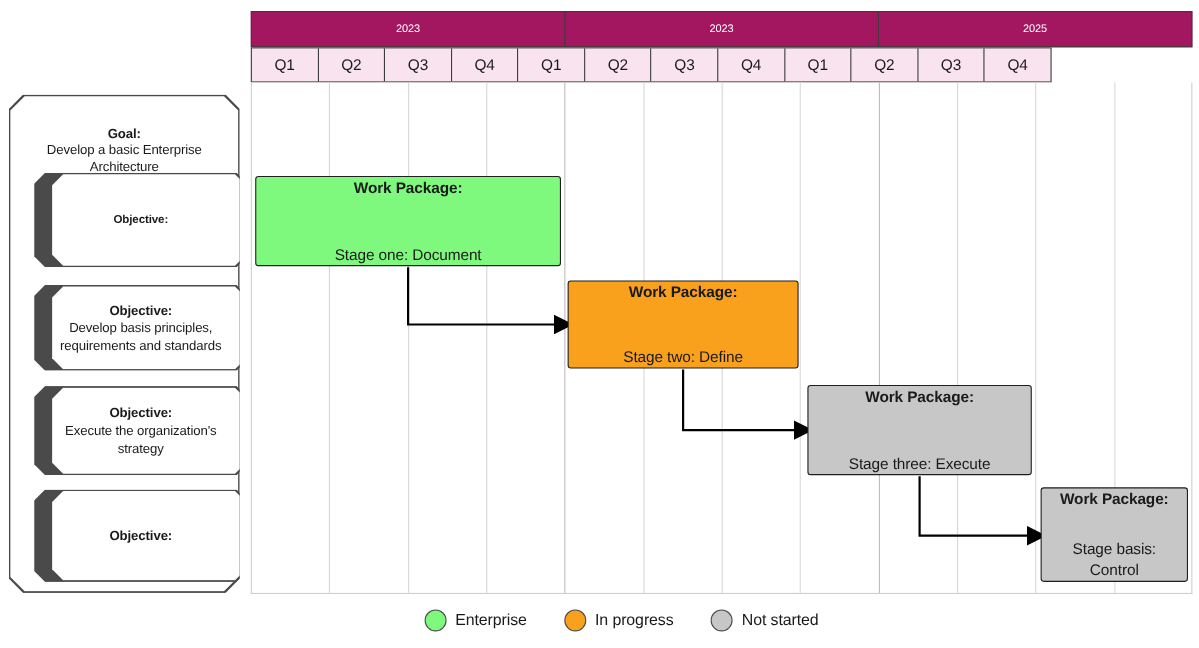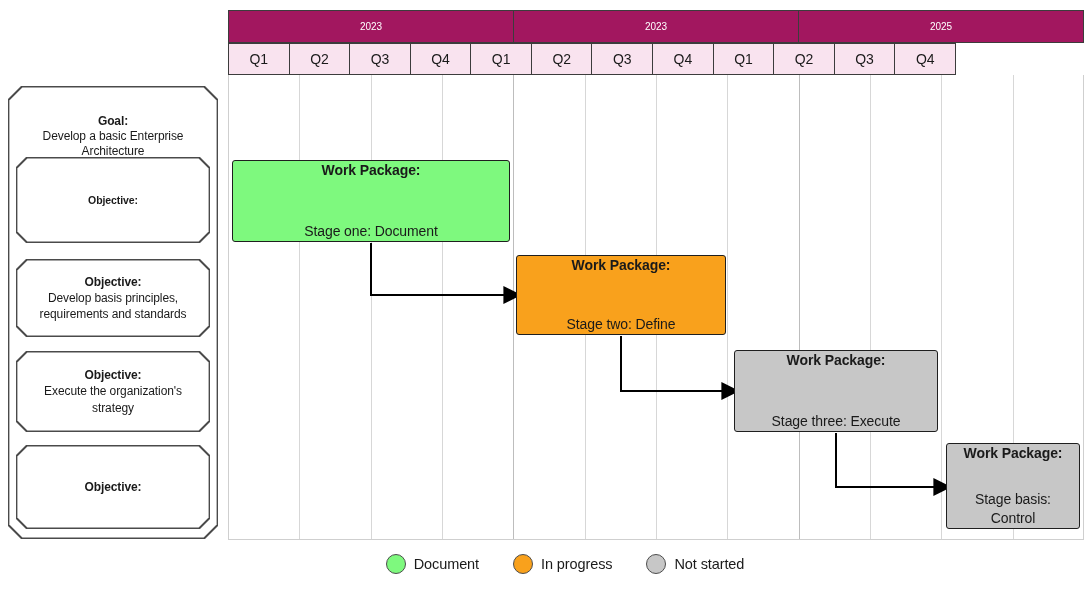--- a/index.html
+++ b/index.html
@@ -32,20 +32,21 @@
   .chamfer .fill {
     position: absolute;
     inset: 1.4px;
     background: #ffffff;
   }
   .chamfer.small, .chamfer.small .fill {
     clip-path: polygon(
       10px 0, calc(100% - 10px) 0, 100% 10px,
       100% calc(100% - 10px), calc(100% - 10px) 100%,
       10px 100%, 0 calc(100% - 10px), 0 10px);
+    margin-left: 15px;
   }
   .chamfer .content {
     position: absolute;
     inset: 0;
     display: flex;
     flex-direction: column;
     justify-content: center;
     align-items: center;
     text-align: center;
   }
@@ -268,21 +269,21 @@
     <div>Stage three: Execute</div>
   </div>
   <div class="wp wp-4">
     <div class="b">Work Package:</div>
     <div>Stage basis: Control</div>
   </div>
 
   <div class="legend">
     <div class="legend-item">
       <span class="dot dot-green"></span>
-      <span>Document</span>
+      <span>Enterprise</span>
     </div>
     <div class="legend-item">
       <span class="dot dot-orange"></span>
       <span>In progress</span>
     </div>
     <div class="legend-item">
       <span class="dot dot-gray"></span>
       <span>Not started</span>
     </div>
   </div>

